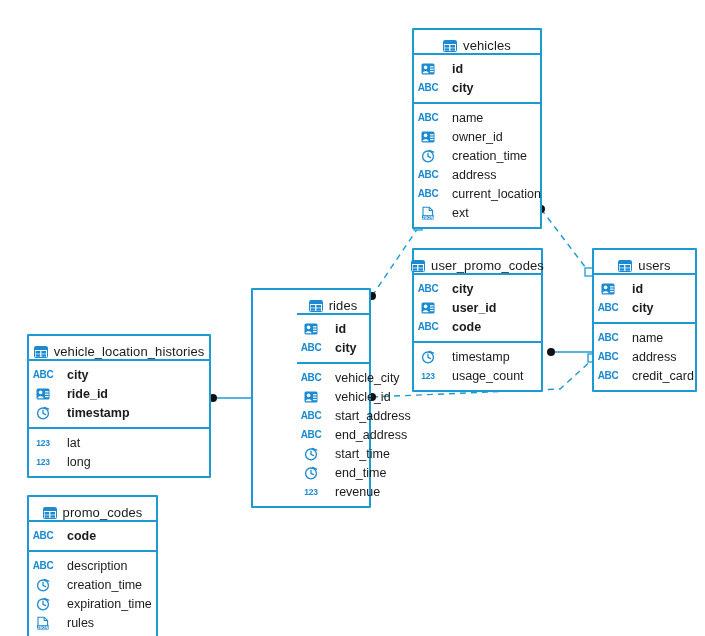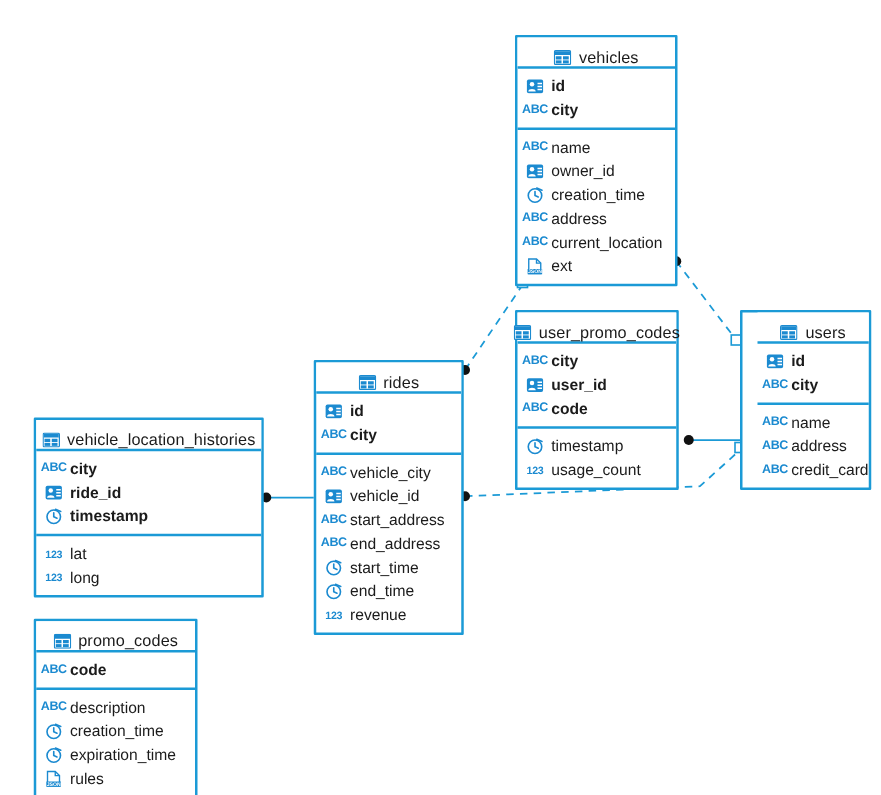--- a/index.html
+++ b/index.html
@@ -50,21 +50,21 @@
   }
   .erd-section {
     padding: 4px 0 5px 0;
   }
   .erd-section + .erd-section {
     border-top: 2px solid #1b9ad6;
   }
   .erd-row {
     display: flex;
     align-items: center;
-    gap: 6px;
+    gap: 17px;
     height: 19px;
     padding: 0 7px;
     white-space: nowrap;
   }
   .erd-col-name {
     font-size: 12.5px;
     color: #1b1b1b;
   }
   .erd-row.pk .erd-col-name {
     font-weight: bold;
@@ -244,21 +244,21 @@
               </svg>
             </span>
             <span class="erd-col-name">timestamp</span>
           </div>
           <div class="erd-row">
             <span class="erd-icon num-icon">123</span>
             <span class="erd-col-name">usage_count</span>
           </div>
         </div>
       </div>
-      <div class="erd-table" style="left: 592px; top: 248px; width: 105px; padding-left: 12px;">
+      <div class="erd-table" style="left: 592px; top: 248px; width: 105px;">
         <div class="erd-title">
           <span class="erd-icon">
             <svg width="14" height="12" viewBox="0 0 14 12">
               <rect x="0.5" y="0.5" width="13" height="11" rx="1" fill="#ffffff" stroke="#1b8ad0" stroke-width="1"></rect>
               <rect x="1" y="1" width="12" height="3" fill="#1b8ad0"></rect>
               <rect x="1.6" y="5" width="4.6" height="2.6" fill="#1b8ad0"></rect>
               <rect x="7.4" y="5" width="4.6" height="2.6" fill="#1b8ad0"></rect>
               <rect x="1.6" y="8.3" width="4.6" height="2.4" fill="#1b8ad0"></rect>
               <rect x="7.4" y="8.3" width="4.6" height="2.4" fill="#1b8ad0"></rect>
             </svg>
@@ -292,21 +292,21 @@
           <div class="erd-row">
             <span class="erd-icon abc-icon">ABC</span>
             <span class="erd-col-name">address</span>
           </div>
           <div class="erd-row">
             <span class="erd-icon abc-icon">ABC</span>
             <span class="erd-col-name">credit_card</span>
           </div>
         </div>
       </div>
-      <div class="erd-table" style="left: 251px; top: 288px; width: 120px;">
+      <div class="erd-table" style="left: 251px; top: 288px; width: 120px; padding-left: 44px;">
         <div class="erd-title">
           <span class="erd-icon">
             <svg width="14" height="12" viewBox="0 0 14 12">
               <rect x="0.5" y="0.5" width="13" height="11" rx="1" fill="#ffffff" stroke="#1b8ad0" stroke-width="1"></rect>
               <rect x="1" y="1" width="12" height="3" fill="#1b8ad0"></rect>
               <rect x="1.6" y="5" width="4.6" height="2.6" fill="#1b8ad0"></rect>
               <rect x="7.4" y="5" width="4.6" height="2.6" fill="#1b8ad0"></rect>
               <rect x="1.6" y="8.3" width="4.6" height="2.4" fill="#1b8ad0"></rect>
               <rect x="7.4" y="8.3" width="4.6" height="2.4" fill="#1b8ad0"></rect>
             </svg>

